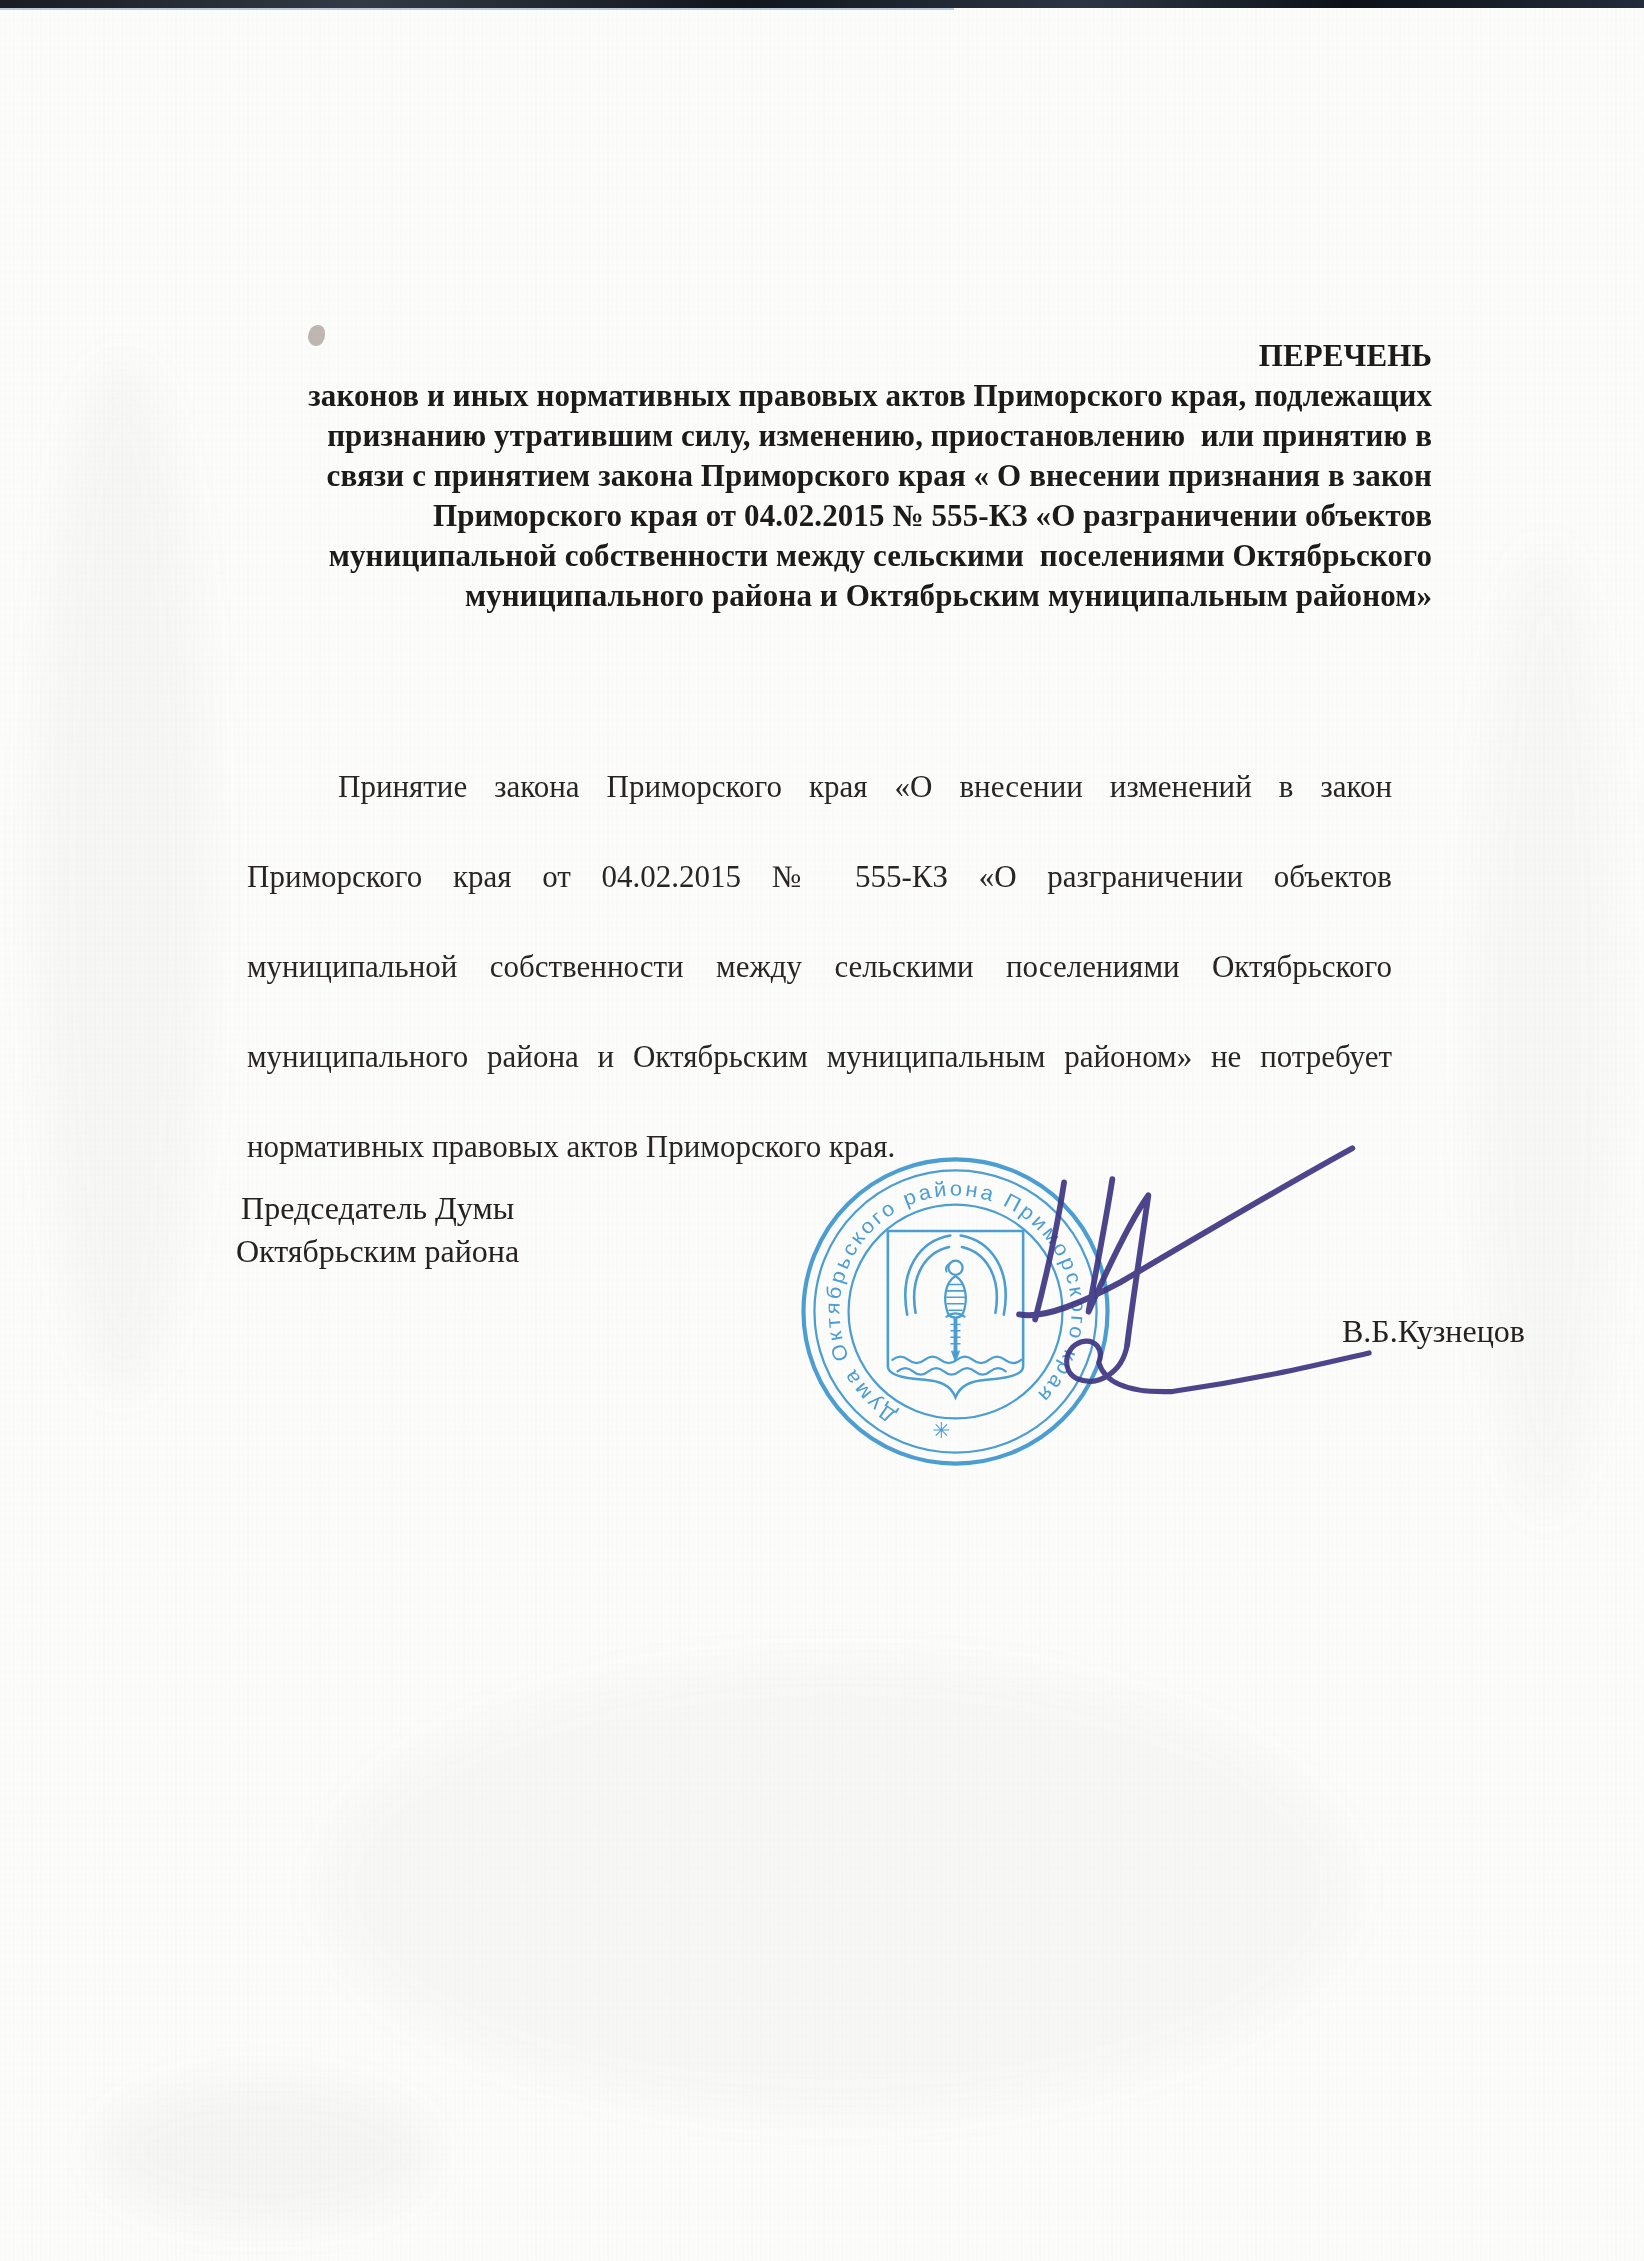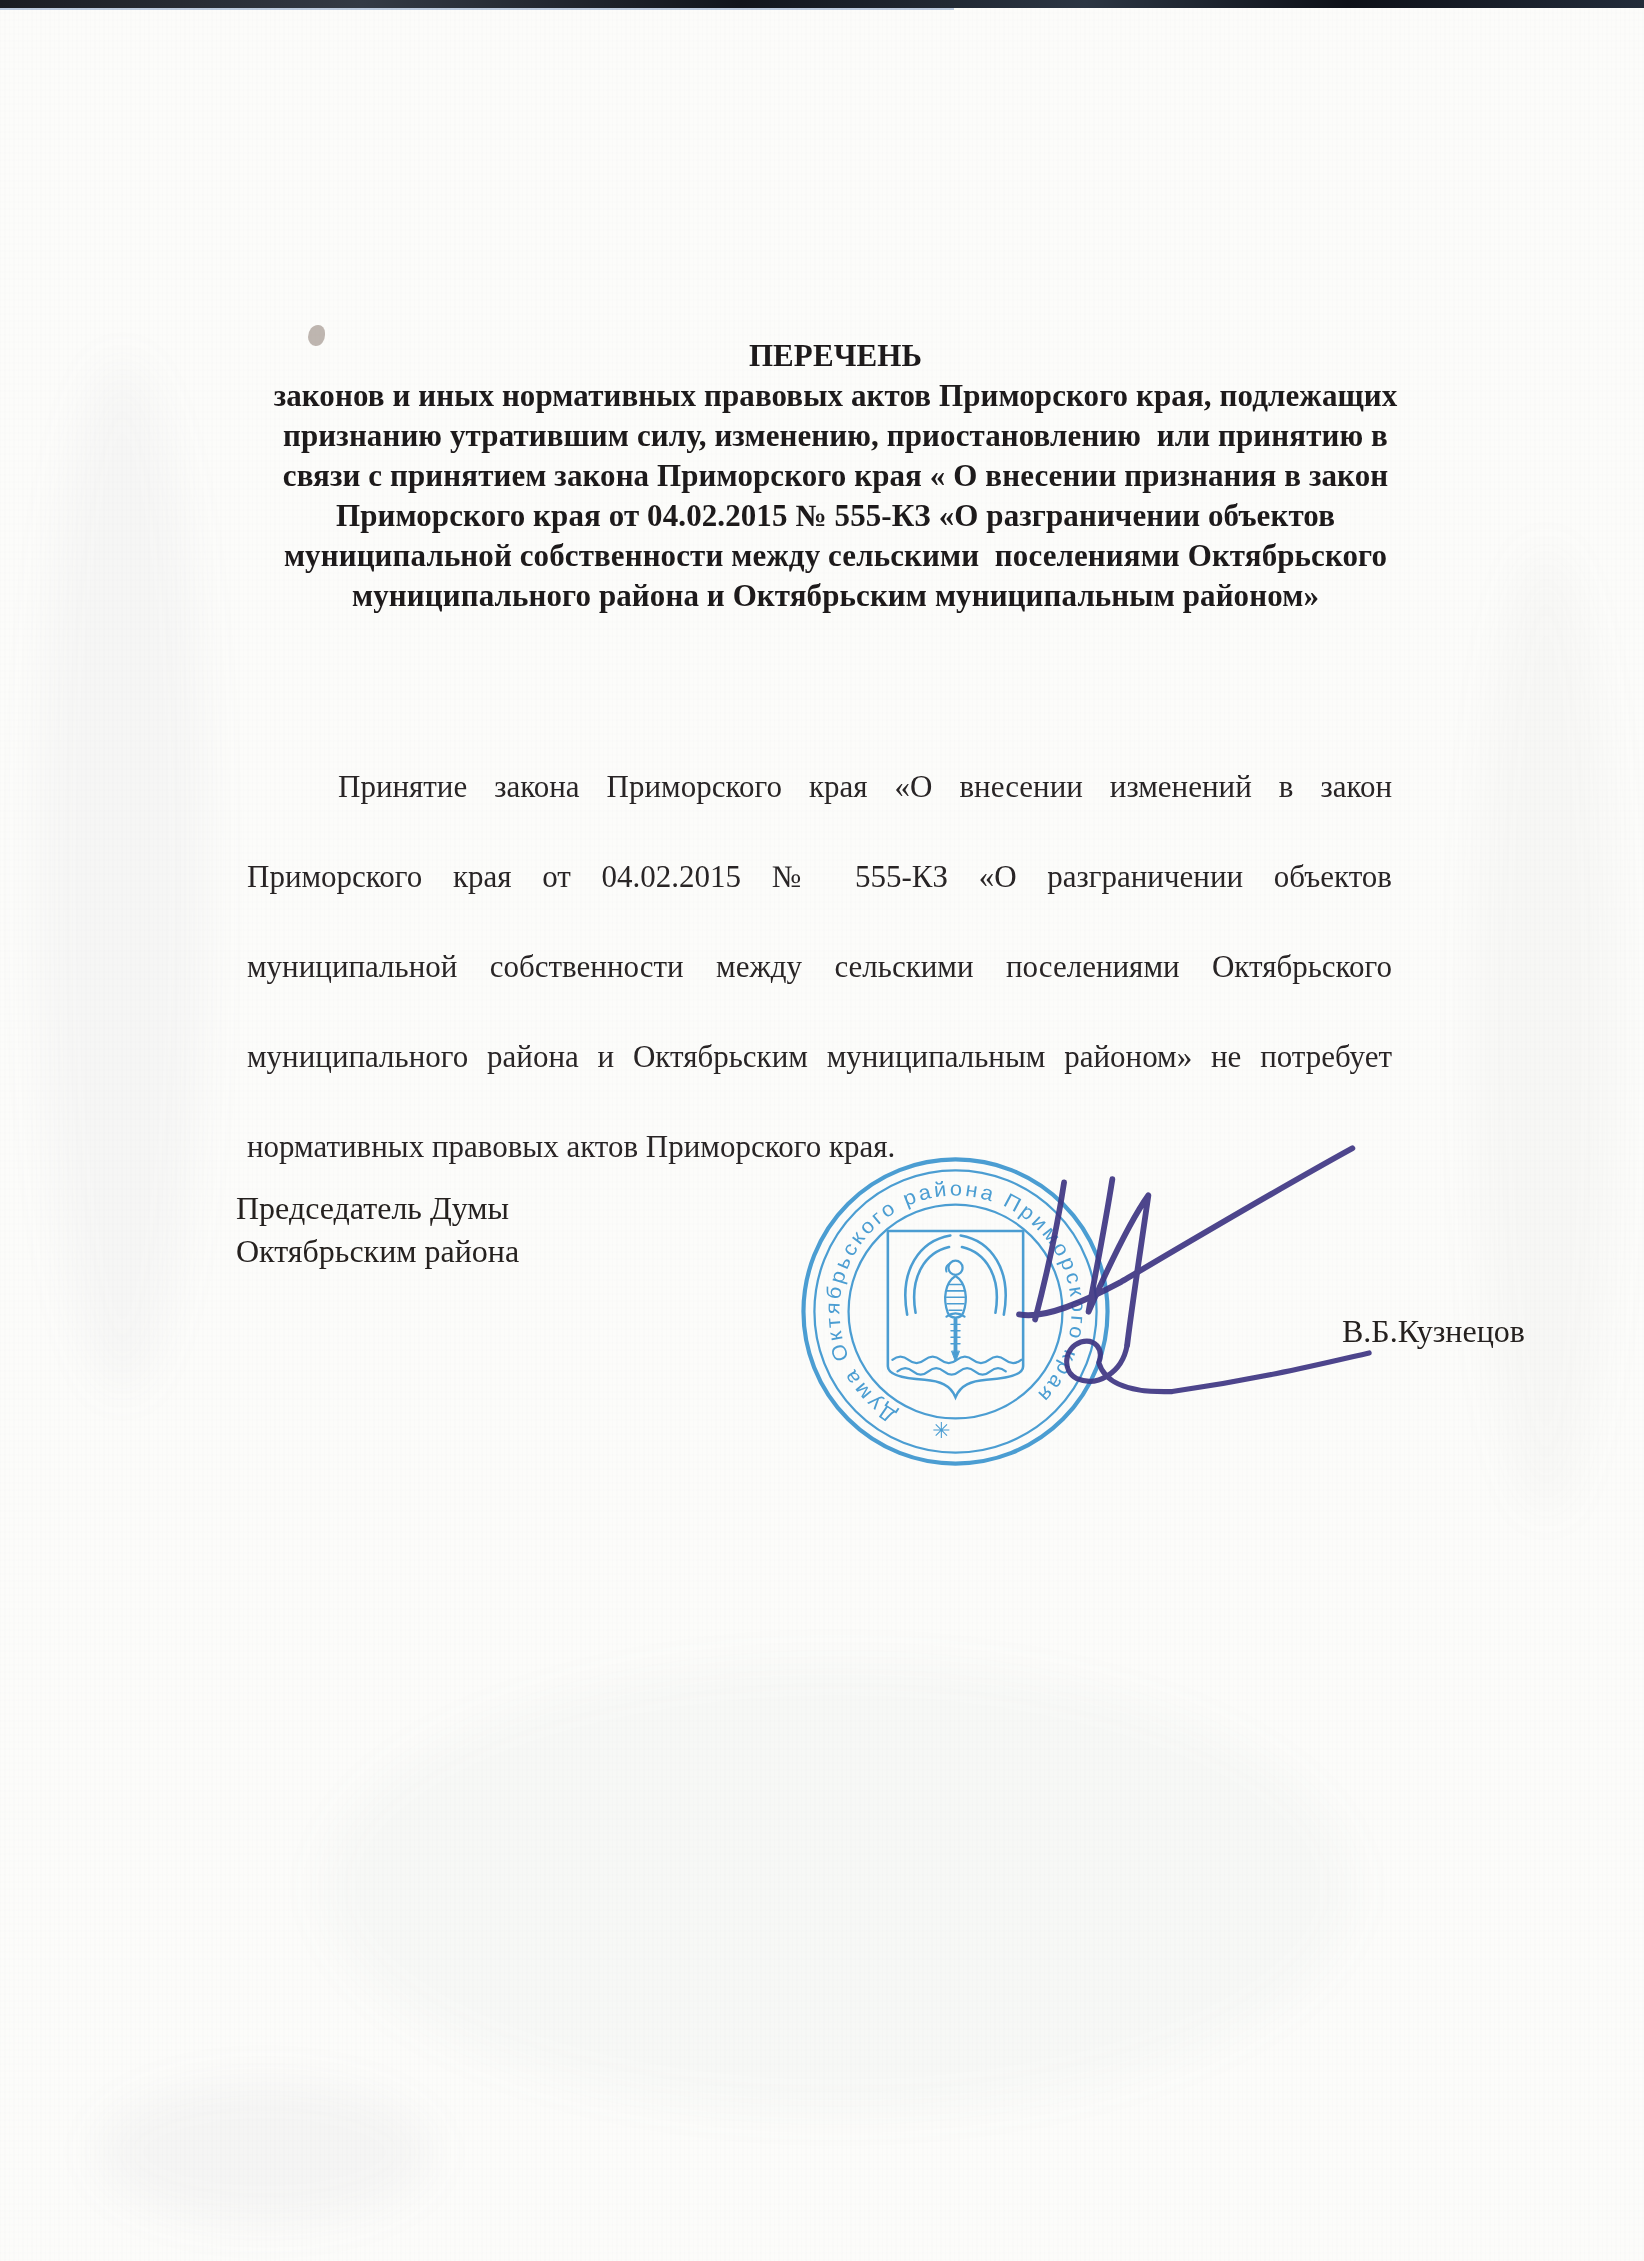--- a/index.html
+++ b/index.html
@@ -25,37 +25,37 @@
     position:absolute; left:308px; top:325px; width:17px; height:20.6px;
     background:#8d7d74; border-radius:60% 40% 55% 45%; opacity:.55; filter:blur(0.6px);
   }
   .smudge { position:absolute; border-radius:50%; filter:blur(22px); pointer-events:none; }
   .s1 { left:39px;   top:361px;  width:167px;  height:1031px; background:rgba(130,135,150,.05);  }
   .s2 { left:1475px; top:548px;  width:142px;  height:966px; background:rgba(130,135,150,.045); }
   .s3 { left:322px;  top:1662px; width:1031px; height:451px;  background:rgba(125,130,145,.035); }
   .s4 { left:97px;  top:2081px; width:335px;  height:142px;  background:rgba(120,125,140,.05);  }
 
   .title-block {
-    position:absolute; left:226px; top:336px; width:1219px;
-    text-align:center; font-weight:bold; font-size:31px; line-height:40px;
+    position:absolute; left:213px; top:336px; width:1219px;
+    text-align:right; font-weight:bold; font-size:31px; line-height:40px;
     color:#1d1a1b; letter-spacing:0.1px;
   }
   .title-line { white-space:pre; }
 
   .body-block {
     position:absolute; left:247px; top:722px; width:1145px;
     font-size:31px; line-height:50px; color:#292526;
   }
   .body-line { text-align:justify; text-align-last:justify; height:50px; overflow:visible;margin-top:40px; }
   .body-line.indent { padding-left:91px; }
   .body-line.last { text-align-last:left; }
 
   .sig-labels {
     position:absolute; left:236px; top:1187px;
-    font-size:32px; line-height:43px; color:#25211f;
+    font-size:32px; line-height:43px; color:#25211f;text-align:center;
   }
   .sig-name {
     position:absolute; left:1296px; top:1312px;
     font-size:32px; line-height:39px; color:#25211f; white-space:pre;margin-left:46px;
   }
 
   .stamp { position:absolute; left:788px; top:1144px; width:335px; height:335px; opacity:.92; }
   .signature-svg { position:absolute; left:992px; top:1134px; width:399px; height:277px; }
 </style>
 </head>

